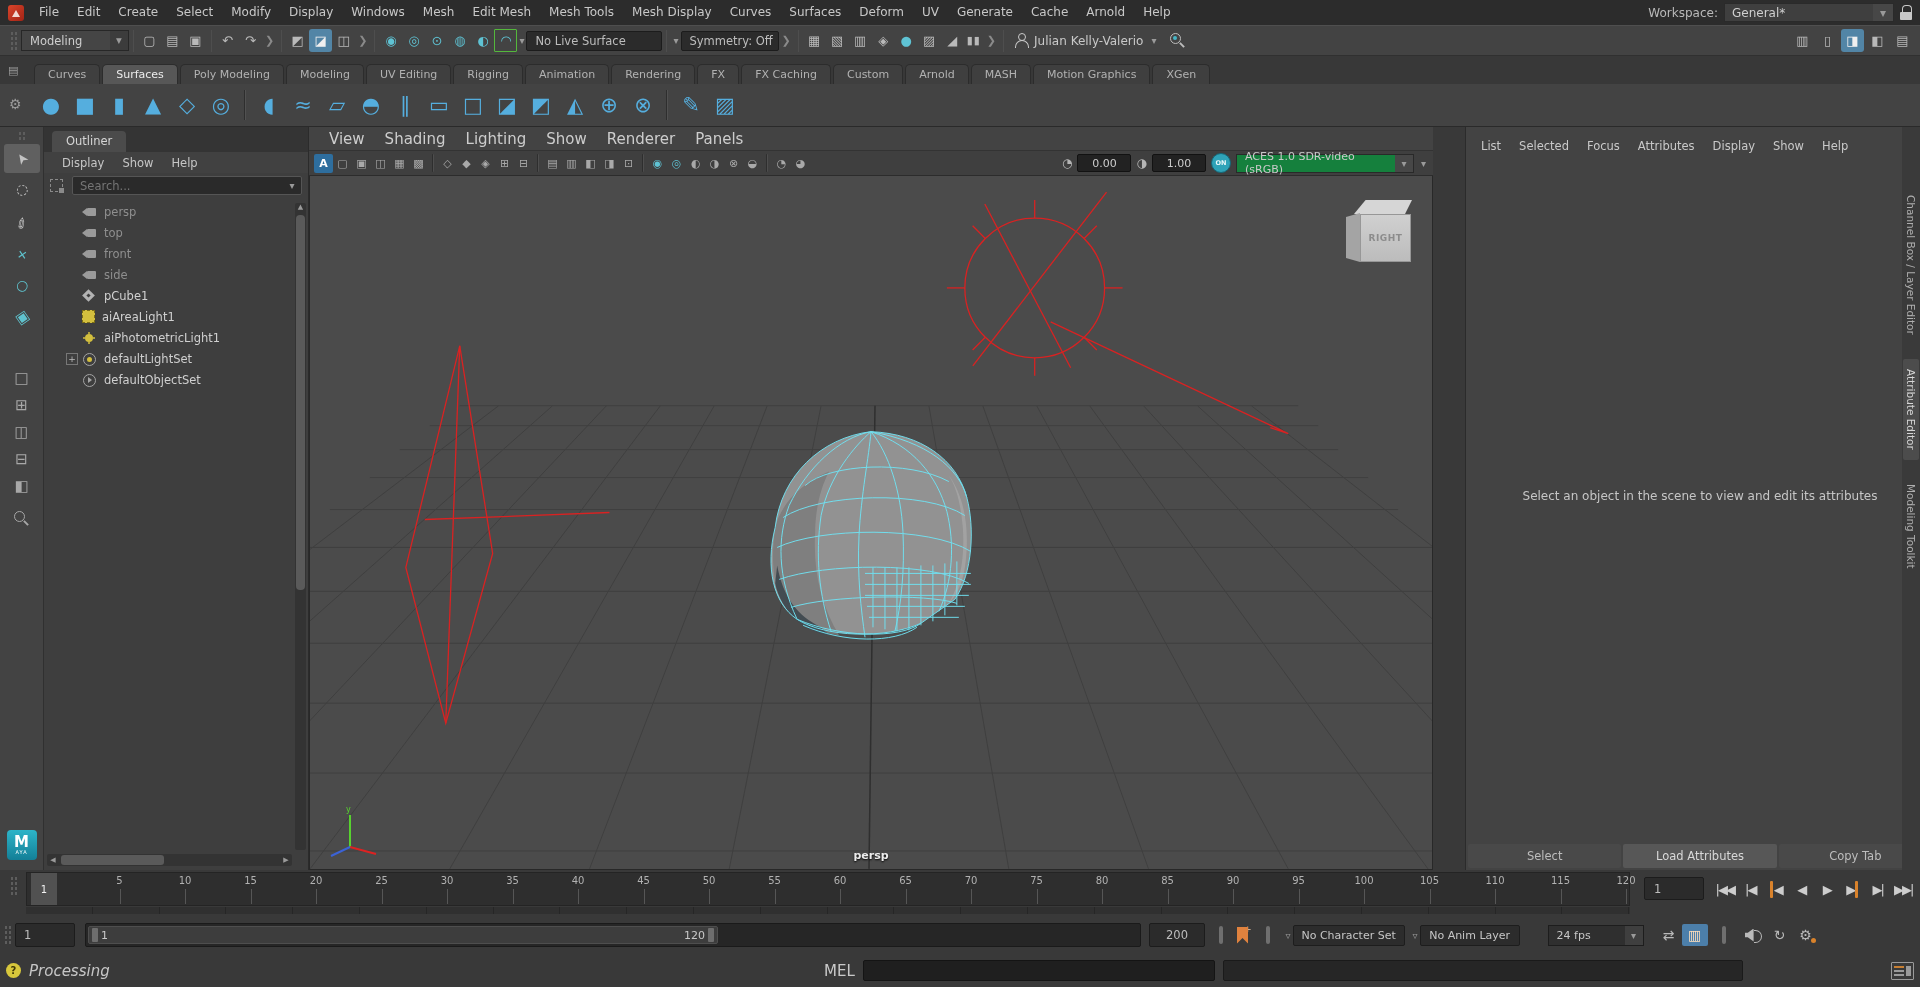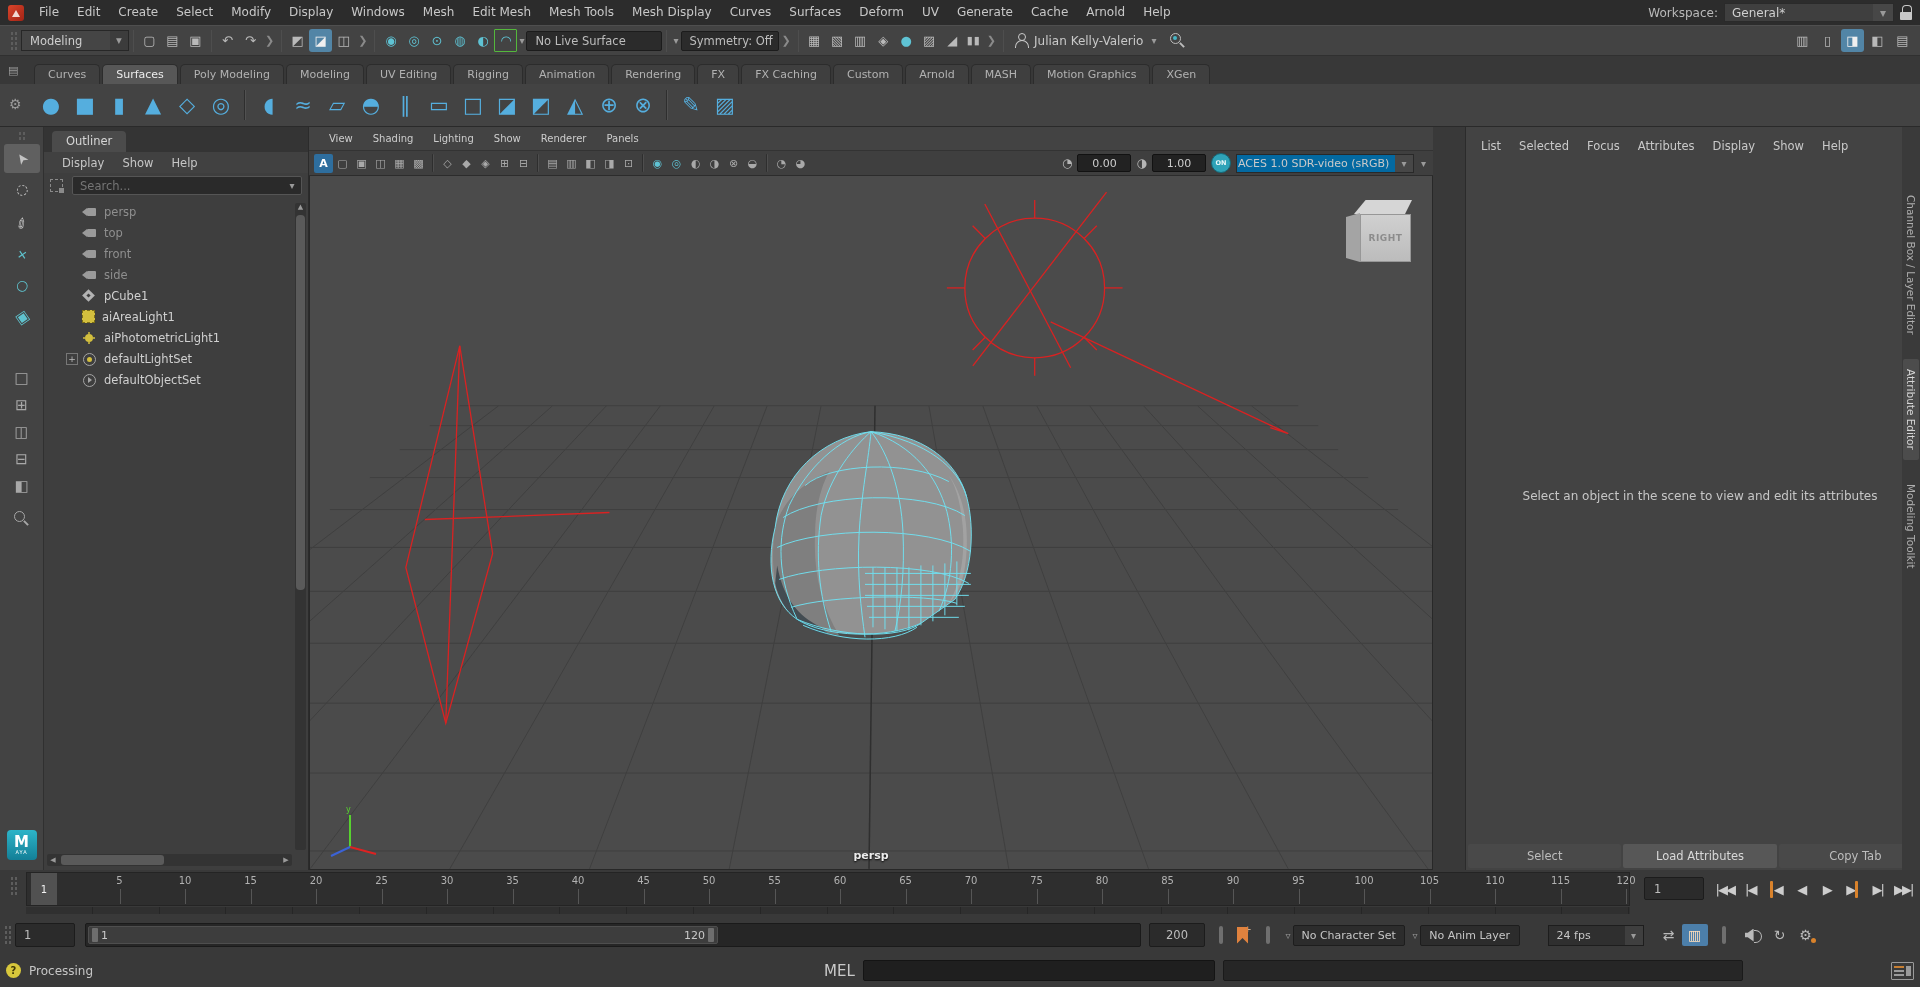--- a/index.html
+++ b/index.html
@@ -103,31 +103,31 @@
   .vscroll { position:absolute; right:2px; top:76px; bottom:20px; width:11px; background:#333; border-radius:2px; }
   .vscroll .arr { position:absolute; top:0; left:0; right:0; text-align:center; font-size:7px; color:#9a9a9a; }
   .vthumb { position:absolute; top:12px; left:1px; right:1px; height:58%; background:#5a5a5a; border-radius:4px; }
   .hscroll { position:absolute; left:3px; right:16px; bottom:4px; height:12px; background:#333; border-radius:2px; display:flex; align-items:center; }
   .hscroll .arr { width:12px; text-align:center; font-size:7px; color:#9a9a9a; }
   .hthumb { position:absolute; left:14px; width:42%; top:1px; bottom:1px; background:#5a5a5a; border-radius:3px; }
 
   
   #viewport { position:absolute; left:309px; top:0; width:1124px; height:743px; background:#434343; }
   .vp-menubar { height:23px; display:flex; align-items:center; padding-left:10px; background:#434343; }
-  .vp-menubar span { padding:0 10px; font-size:10px; color:#cdcdcd; cursor:default; }
+  .vp-menubar span { padding:0 10px; font-size:15px; color:#cdcdcd; cursor:default; }
   .vp-toolbar { height:26px; background:#3f3f3f; border-top:1px solid #333; border-bottom:1px solid #2c2c2c; display:flex; align-items:center; padding:0 5px; }
   .vt-icon { width:19px; height:19px; border-radius:2px; display:flex; align-items:center; justify-content:center; font-size:11px; color:#a9a9a9; flex:none; cursor:default; }
   .vt-icon.hl { background:#2e6e9e; color:#fff; font-weight:bold; }
   .vt-icon.teal { color:#5fc3d4; }
   .vt-icon.sep { width:2px; height:18px; background:#2e2e2e; border-right:1px solid #4e4e4e; margin:0 4px; font-size:0; }
   .vp-right { margin-left:auto; display:flex; align-items:center; gap:5px; }
   .vp-num { width:54px; height:18px; background:#222; border:1px solid #121212; border-radius:2px; color:#ccc; font-size:11px; display:flex; align-items:center; justify-content:center; }
   .vp-mini { color:#b5b5b5; font-size:12px; }
   .on-badge { width:20px; height:20px; border-radius:50%; background:#2fa3b8; color:#eaf8fa; font-size:6.5px; font-weight:bold; display:flex; align-items:center; justify-content:center; border:1px solid #156878; }
-  .cs-select { width:178px; height:19px; background:#0369a1; border:1px solid #292929; display:flex; align-items:center; padding-left:1px; font-size:11px; color:#c9c9c9; }
+  .cs-select { width:178px; height:19px; background:#15803d; border:1px solid #292929; display:flex; align-items:center; padding-left:8px; font-size:11px; color:#c9c9c9; }
   .cs-select .dd { margin-left:auto; width:18px; height:100%; background:#474747; text-align:center; line-height:17px; color:#9a9a9a; font-size:10px; }
   .vp-canvas { position:absolute; top:49px; left:0; right:0; bottom:0; background:#4b4b4b; border:1px solid #282828; border-top:none; overflow:hidden; }
   .scene { position:absolute; inset:0; width:100%; height:100%; }
   .viewcube { position:absolute; right:12px; top:24px; width:76px; height:66px; }
   .vc-top { position:absolute; left:10px; top:0; width:58px; height:14px; background:#d6d6d6; clip-path:polygon(20% 0,100% 0,88% 100%,0 100%); }
   .vc-left { position:absolute; left:2px; top:13px; width:14px; height:49px; background:#a4a4a4; clip-path:polygon(0 8%,100% 0,100% 100%,0 92%); }
   .vc-front { position:absolute; left:16px; top:14px; width:51px; height:48px; background:linear-gradient(180deg,#d0d0d0,#bcbcbc); border:1px solid #979797; display:flex; align-items:center; justify-content:center; color:#8c8c8c; font-size:9px; font-weight:bold; letter-spacing:0.5px; }
   .cam-label { position:absolute; left:50%; bottom:7px; transform:translateX(-50%); color:#ececec; font-size:11px; font-weight:bold; text-shadow:0 1px 2px #000; }
   .axis-gizmo { position:absolute; left:14px; bottom:10px; width:60px; height:56px; }
 
@@ -185,21 +185,21 @@
   .speaker-icon { width:17px; height:15px; position:relative; flex:none; margin:0 5px; }
   .speaker-icon::before { content:''; position:absolute; left:0; top:1px; width:9px; height:13px; background:#b9b9b9; clip-path:polygon(0 32%,35% 32%,100% 0,100% 100%,35% 68%,0 68%); }
   .speaker-icon::after { content:''; position:absolute; right:0px; top:2px; width:7px; height:11px; border:1.6px solid #b9b9b9; border-left:none; border-top-right-radius:8px; border-bottom-right-radius:8px; }
   .runner { position:relative; }
   .runner .odot { position:absolute; right:3px; bottom:3px; width:5px; height:5px; background:#d9822b; border-radius:50%; }
 
   
   #bottom-row { position:absolute; top:954px; left:0; width:1920px; height:33px; display:flex; align-items:center; padding:0 6px; gap:8px; }
   .help-area { width:810px; display:flex; align-items:center; gap:8px; flex:none; }
   .help-badge { width:15px; height:15px; border-radius:50%; background:#d8c83c; color:#403a06; font-size:10px; font-weight:bold; display:flex; align-items:center; justify-content:center; flex:none; }
-  .help-text { font-size:12px; color:#c6c6c6; }
+  .help-text { font-size:15px; color:#c6c6c6;font-style:italic; }
   .mel-label { font-size:15px; color:#c9c9c9; flex:none; }
   .cmd-input { width:352px; height:21px; background:#1f1f1f; border:1px solid #141414; border-radius:2px; color:#ccc; font-size:11px; padding:0 6px; font-family:"DejaVu Sans Mono","Liberation Mono",monospace; flex:none; outline:none; }
   .cmd-result { width:520px; height:21px; background:#262626; border:1px solid #1a1a1a; border-radius:2px; flex:none; }
   .script-icon { margin-left:auto; width:23px; height:18px; border:1px solid #9a9a9a; border-radius:1px; position:relative; flex:none; }
   .script-icon::before { content:''; position:absolute; left:2px; top:3px; width:10px; height:2px; background:#c77f33; box-shadow:0 4px 0 #9a9a9a, 0 8px 0 #9a9a9a; }
   .script-icon::after { content:''; position:absolute; right:2px; top:3px; width:5px; height:10px; background:#9a9a9a; }
 </style>
 </head>
 <body>
 

